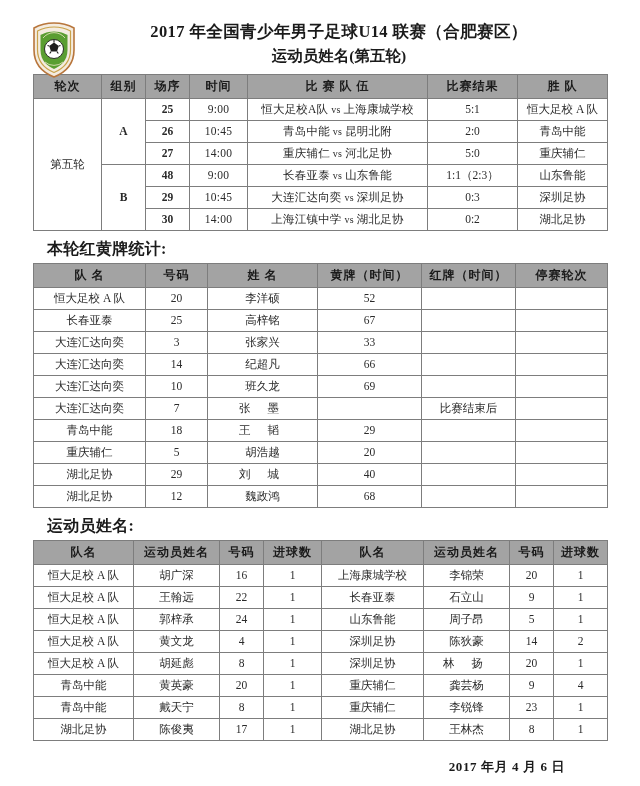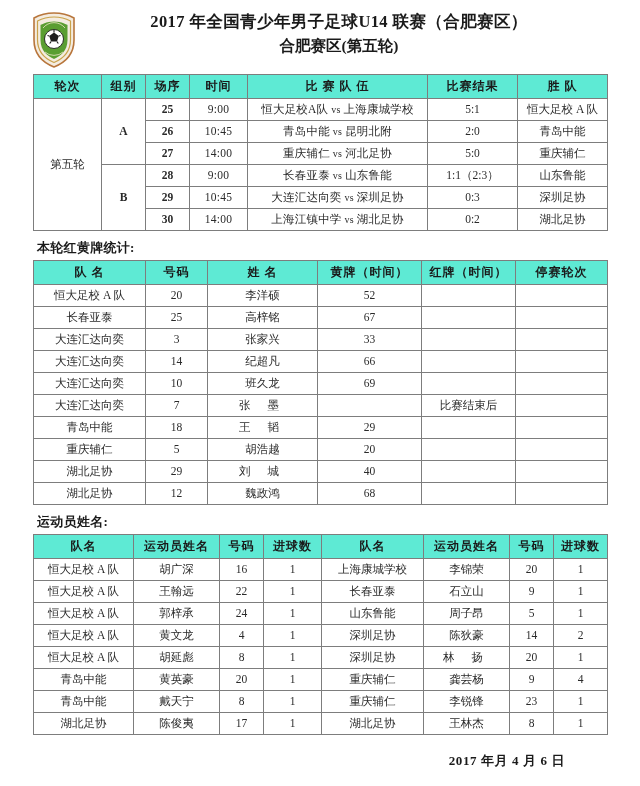--- a/index.html
+++ b/index.html
@@ -13,21 +13,21 @@
     font-family: "Liberation Serif", "DejaVu Serif", serif;
     color: #1a1a1a;
     overflow: hidden;
     position: relative;
   }
 
   
   .doc-header {
     display: flex;
     align-items: flex-start;
-    padding: 10px 0 2px 0;
+    padding: 20px 0 2px 0;
     height: 74px;
     box-sizing: border-box;
   }
   .logo-wrap {
     width: 108px;
     display: flex;
     justify-content: center;
     padding-top: 2px;
   }
   .crest {
@@ -69,21 +69,21 @@
     border: 1px solid #7d7d7d;
     text-align: center;
     vertical-align: middle;
     padding: 0;
     height: 21px;
     line-height: 21px;
     white-space: nowrap;
     overflow: hidden;
   }
   table.grid th {
-    background: #5eead4;
+    background: #a3a3a3;
     font-weight: bold;
     font-size: 12px;
     height: 23px;
     line-height: 23px;
     letter-spacing: 1px;
   }
   table.grid td {
     font-size: 11.5px;
     color: #2a2a2a;
   }
@@ -108,23 +108,23 @@
     font-family: "Liberation Serif", serif;
     margin-top: 39px;
   }
   td.time-cell {
     font-size: 11px;
     letter-spacing: 0.3px;
   }
 
   
   .section-caption {
-    font-size: 13px;
-    font-weight: bold;
-    margin: 8px 0 3px 4px;
+    font-size: 16px;
+    font-weight: bold;
+    margin: 8px 0 3px 14px;
     letter-spacing: 0.3px;
   }
 
   
   .footer {
     width: 574px;
     margin: 14px auto 0 auto;
     text-align: right;
     padding-right: 42px;
     box-sizing: border-box;
@@ -155,21 +155,21 @@
       <path d="M9.5 13 C9.5 13 15.5 9.5 23 9.5 C30.5 9.5 36.5 13 36.5 13 L36.5 28 C36.5 39 29.5 44 23 47 C16.5 44 9.5 39 9.5 28 Z" fill="#5a9e32"></path>
       <circle cx="23" cy="27" r="9.5" fill="#ffffff" stroke="#1d1d1d" stroke-width="0.9"></circle>
       <path d="M23 20.5 L27.8 24 L26 29.6 L20 29.6 L18.2 24 Z" fill="#1d1d1d"></path>
       <path d="M23 18 L23 20.5 M29.5 23.5 L27.8 24 M27.3 31.5 L26 29.6 M18.7 31.5 L20 29.6 M16.5 23.5 L18.2 24" stroke="#1d1d1d" stroke-width="1.1" fill="none"></path>
       <path d="M12 16 A14 14 0 0 1 34 16" fill="none" stroke="#f0e7c8" stroke-width="0.8"></path>
       <path d="M14 40 A12 10 0 0 0 32 40" fill="none" stroke="#f0e7c8" stroke-width="0.8"></path>
     </svg>
   </div>
   <div class="title-block">
     <div class="title-line1">2017 年全国青少年男子足球U14 联赛（合肥赛区）</div>
-    <div class="title-line2">合肥赛区(第五轮)</div>
+    <div class="title-line2">运动员姓名(第五轮)</div>
   </div>
 </div>
 
 <div class="sheet">
   <table class="grid">
     <colgroup>
       <col style="width:68px">
         <col style="width:44px">
         <col style="width:44px">
         <col style="width:58px">
@@ -207,21 +207,21 @@
       </tr>
       <tr>
         <td class="seq">27</td>
         <td class="time-cell">14:00</td>
         <td class="vs-cell"><span>重庆辅仁</span><span class="vs-mark">vs</span><span>河北足协</span></td>
         <td>5:0</td>
         <td>重庆辅仁</td>
       </tr>
       <tr>
         <td class="group-cell" rowspan="3">B</td>
-        <td class="seq">28</td>
+        <td class="seq">48</td>
         <td class="time-cell">9:00</td>
         <td class="vs-cell"><span>长春亚泰</span><span class="vs-mark">vs</span><span>山东鲁能</span></td>
         <td>1:1（2:3）</td>
         <td>山东鲁能</td>
       </tr>
       <tr>
         <td class="seq">29</td>
         <td class="time-cell">10:45</td>
         <td class="vs-cell"><span>大连汇达向奕</span><span class="vs-mark">vs</span><span>深圳足协</span></td>
         <td>0:3</td>

